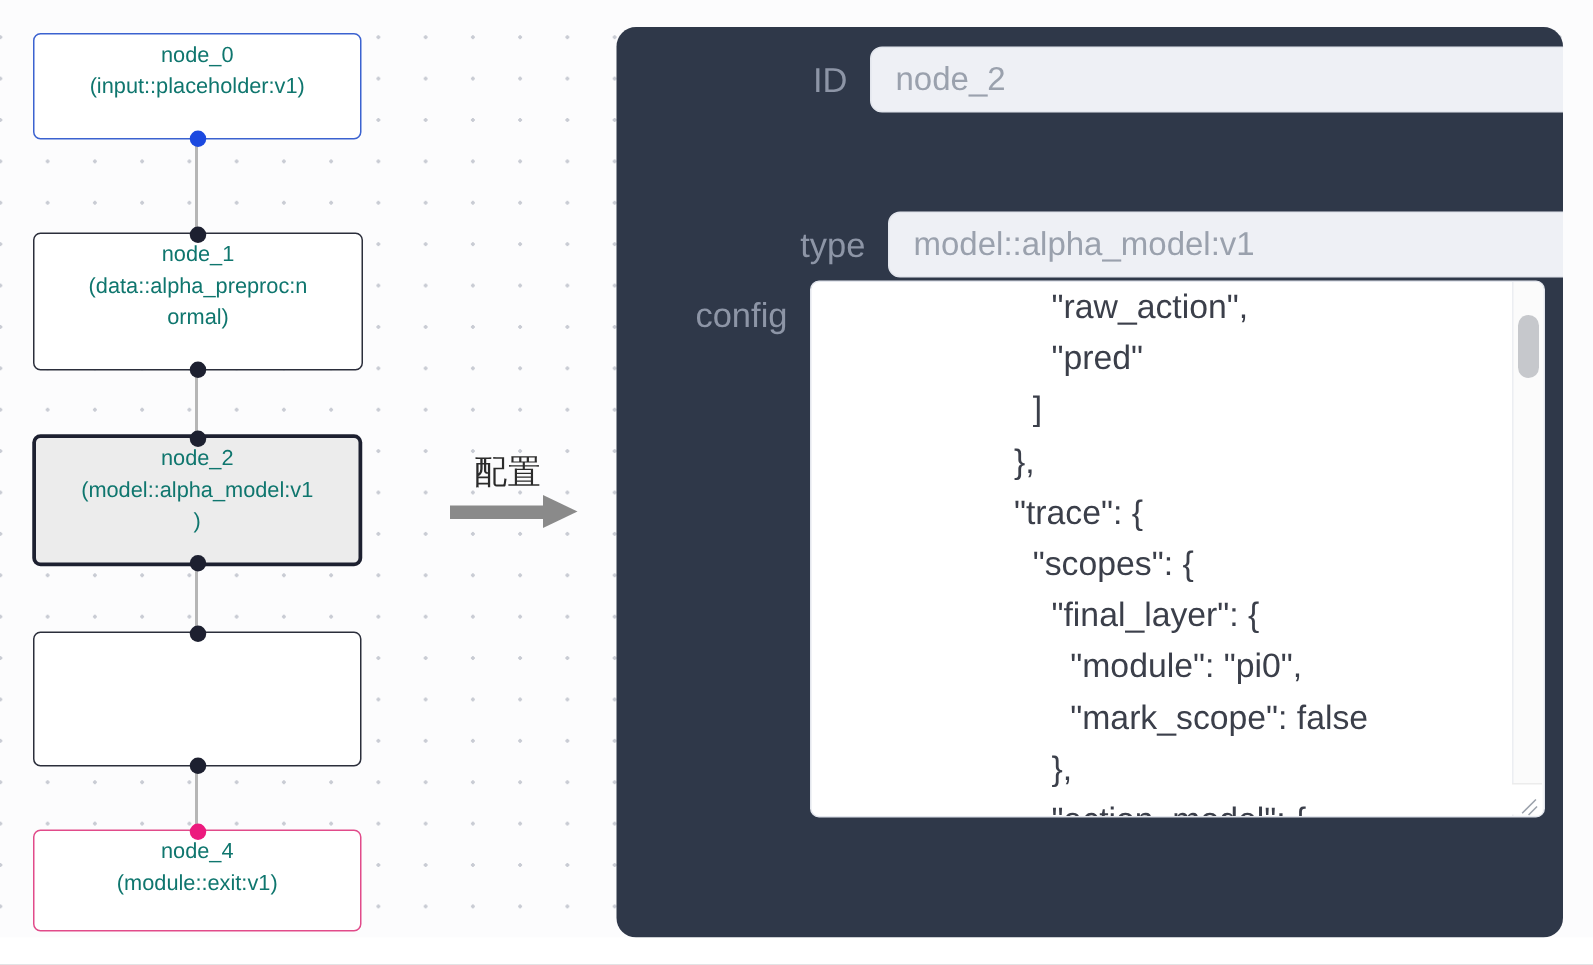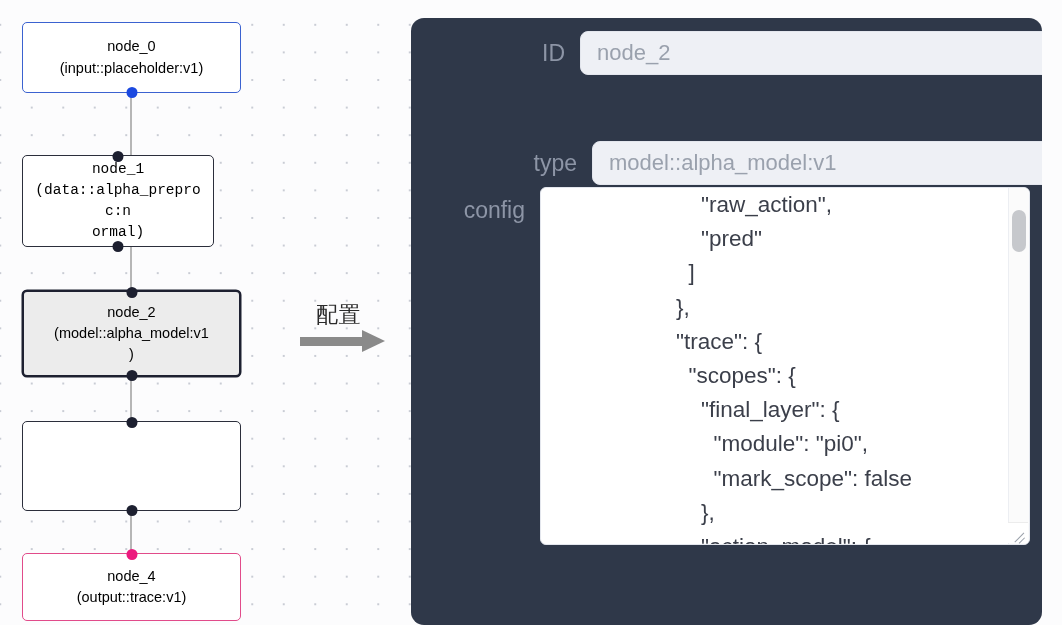--- a/index.html
+++ b/index.html
@@ -35,26 +35,25 @@
   }
 
   
   .node {
     position: absolute;
     box-sizing: border-box;
     background: #ffffff;
     border: 1.6px solid #2b2e3b;
     border-radius: 5px;
     display: flex;
-    align-items: center;
     justify-content: center;
     text-align: center;
     font-size: 14.5px;
     line-height: 1.45;
-    color: #000000;
+    color: #0f766e;
     padding: 4px 10px;
     white-space: pre-line;
     word-break: break-all;
   }
   .node.input {
     border-color: #3b62d0;
     border-width: 1.6px;
   }
   .node.output {
     border-color: #e14b8a;
@@ -260,21 +259,21 @@
   <div class="edge" style="top:247px;height:43px;"></div>
   <div class="edge" style="top:377px;height:44px;"></div>
   <div class="edge" style="top:511px;height:42px;"></div>
 
   <div class="node input" style="left:22px;top:22px;width:219px;height:71px;">
     <span>node_0
 (input::placeholder:v1)</span>
     <span class="handle bottom blue"></span>
   </div>
 
-  <div class="node" style="left:22px;top:155px;width:192px;height:92px;font-family:Liberation Mono, monospace;">
+  <div class="node" style="left:22px;top:155px;width:220px;height:92px;">
     <span>node_1
 (data::alpha_preproc:n
 ormal)</span>
     <span class="handle top"></span>
     <span class="handle bottom"></span>
   </div>
 
   <div class="node selected" style="left:22px;top:290px;width:219px;height:87px;">
     <span>node_2
 (model::alpha_model:v1
@@ -283,21 +282,21 @@
     <span class="handle bottom"></span>
   </div>
 
   <div class="node" style="left:22px;top:421px;width:219px;height:90px;">
     <span class="handle top"></span>
     <span class="handle bottom"></span>
   </div>
 
   <div class="node output" style="left:22px;top:553px;width:219px;height:68px;">
     <span>node_4
-(output::trace:v1)</span>
+(module::exit:v1)</span>
     <span class="handle top pink"></span>
   </div>
 
   <div class="annot" style="left:300px;top:300px;">
     <div class="annot-label" style="left:16px;top:0px;">配置</div>
     <div class="arrow-wrap" style="left:0px;top:30px;">
       <span class="arrow-shaft"></span>
       <span class="arrow-head"></span>
     </div>
   </div>

